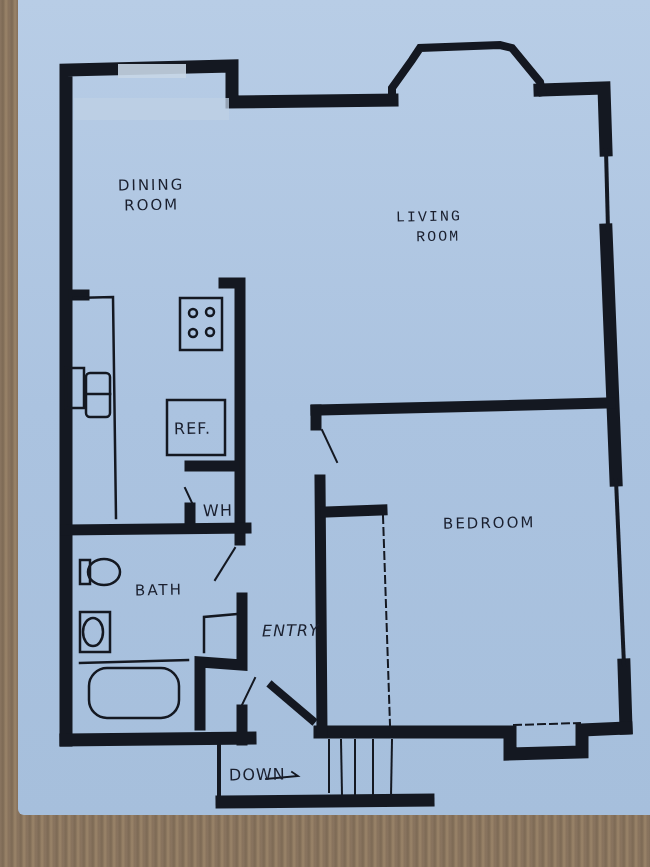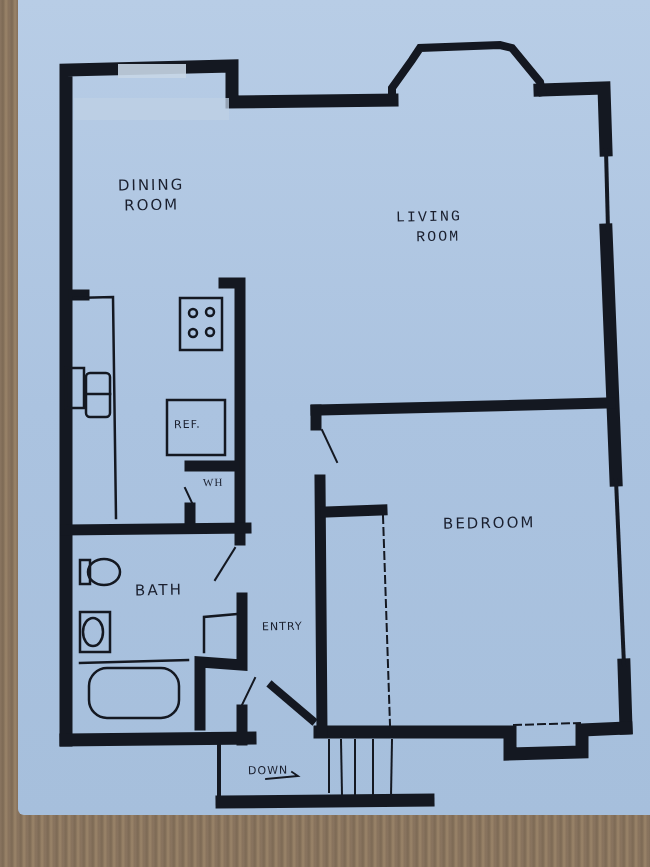--- a/index.html
+++ b/index.html
@@ -12,21 +12,21 @@
     position:absolute; left:18px; top:0; width:632px; height:815px;
     background: linear-gradient(180deg, #b8cde6 0%, #abc3e0 50%, #a6bfdc 100%);
     border-bottom-left-radius:6px;
   }
   svg.plan { position:absolute; left:0; top:0; width:650px; height:867px; }
   .label {
     position:absolute; color:#1a1f2e; font-family:"DejaVu Sans", sans-serif;
     letter-spacing:2px; font-size:15px; line-height:1.35; text-transform:uppercase;
     transform:rotate(-1deg);
   }
-  .label.small { font-size:11px; letter-spacing:1px; }
+  .label.small { font-size:16px; letter-spacing:1px; }
 </style>
 </head>
 <body>
 
 <div class="paper"></div>
 
 <svg class="plan" viewBox="0 0 650 867">
   <g stroke="#141821" stroke-linecap="square" fill="none">
 
     <g stroke-width="13">
@@ -119,16 +119,16 @@
 <div class="label" style="left:118px;top:175px;">
   <div>Dining</div>
   <div style="padding-left:6px">Room</div>
 </div>
 <div class="label" style="left:396px;top:208px;font-family:Liberation Mono, monospace;">
   <div>Living</div>
   <div style="padding-left:20px">Room</div>
 </div>
 <div class="label" style="left:443px;top:513px;">Bedroom</div>
 <div class="label" style="left:135px;top:580px;">Bath</div>
-<div class="label small" style="left:262px;top:620px;">Entry</div>
+<div class="label small" style="left:262px;top:620px;font-style:italic;">Entry</div>
 <div class="label small" style="left:174px;top:418px;">Ref.</div>
-<div class="label small" style="left:203px;top:475px;font-family:Liberation Serif, serif;">WH</div>
-<div class="label small" style="left:248px;top:764px;text-align:right;">Down</div>
+<div class="label small" style="left:203px;top:500px;">WH</div>
+<div class="label small" style="left:229px;top:764px;text-align:right;">Down</div>
 
 </body></html>

